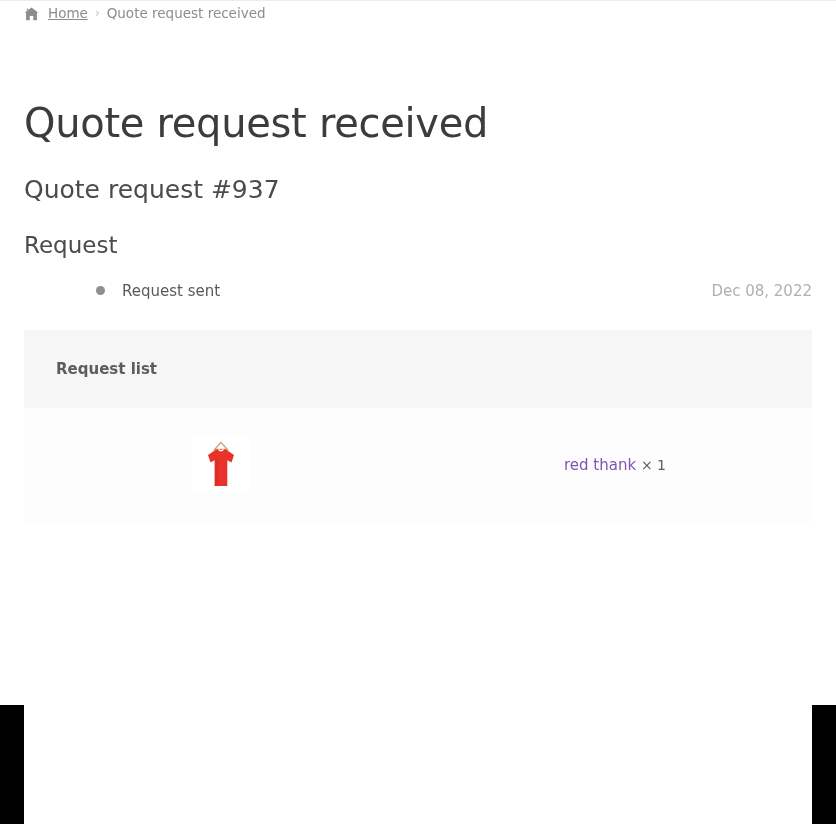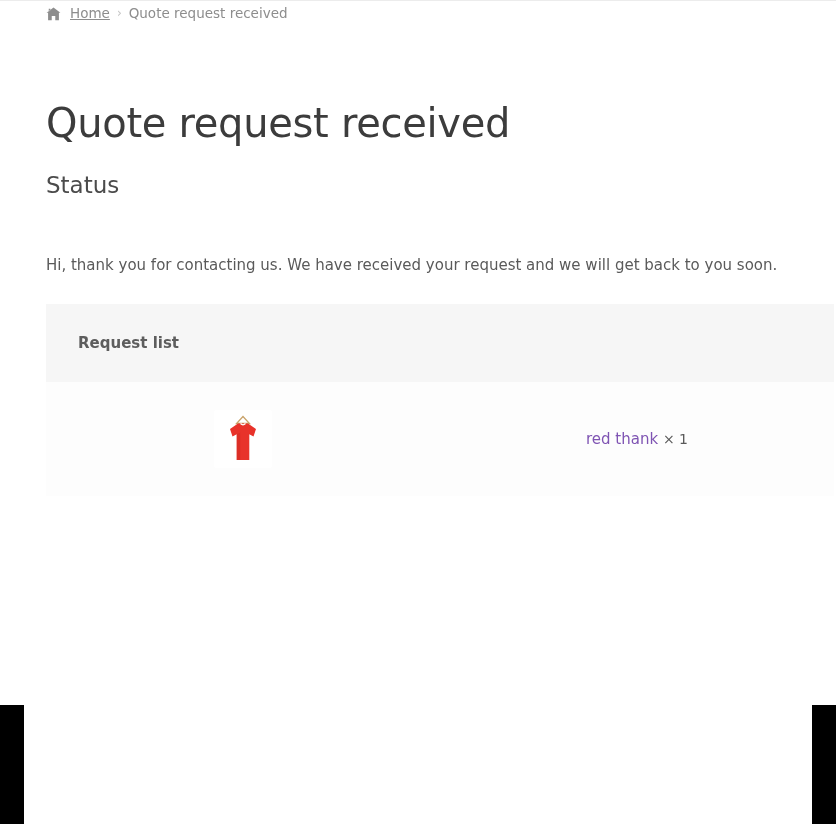--- a/index.html
+++ b/index.html
@@ -18,21 +18,20 @@
     -webkit-font-smoothing: antialiased;
   }
 
   
   .page {
     position: relative;
     width: 836px;
     height: 824px;
     background: #ffffff;
     overflow: hidden;
-    padding-left: 22px;
   }
 
   
   .backdrop-left,
   .backdrop-right {
     position: absolute;
     top: 705px;
     height: 119px;
     background: #000000;
     z-index: 0;
@@ -230,24 +229,31 @@
         <svg viewBox="0 0 16 15" aria-hidden="true">
           <path d="M8 0.6 L0.6 6.2 L2.2 6.2 L2.2 14.2 L6.1 14.2 L6.1 9.6 L9.9 9.6 L9.9 14.2 L13.8 14.2 L13.8 6.2 L15.4 6.2 Z M4.6 2.0 L4.6 3.6 L2.9 4.9 L2.9 2.0 Z"></path>
         </svg>
       </span>
       <a class="crumb-link">Home</a>
       <span class="crumb-sep">›</span>
       <span class="crumb-current">Quote request received</span>
     </nav>
 
     <h1 class="page-title">Quote request received</h1>
-    <h3 class="status-heading">Status</h3>
-
-
-    <p class="message">Hi, thank you for contacting us. We have received your request and we will get back to you soon.</p>
+    <h2 class="order-number">Quote request #937</h2>
+    <h3 class="status-heading">Request</h3>
+
+    <div class="status-list">
+      <div class="status-row">
+        <span class="status-dot"></span>
+        <span class="status-label">Request sent</span>
+        <span class="status-date">Dec 08, 2022</span>
+      </div>
+    </div>
+
 
     <table class="product-table">
       <thead>
         <tr>
           <th colspan="2">Request list</th>
         </tr>
       </thead>
       <tbody>
 
 

